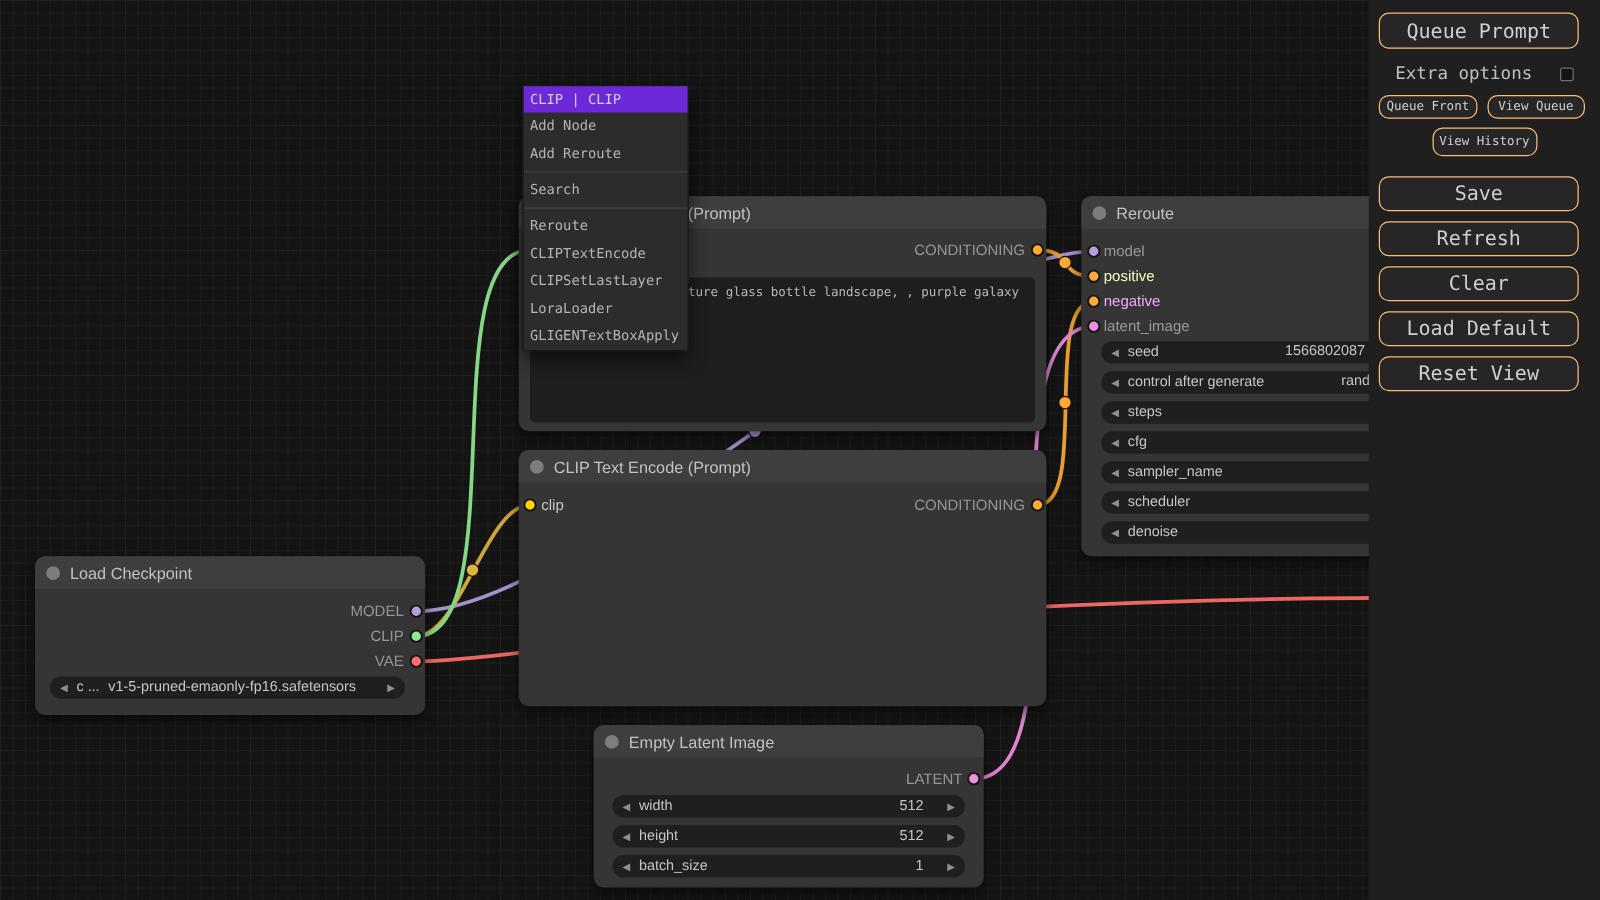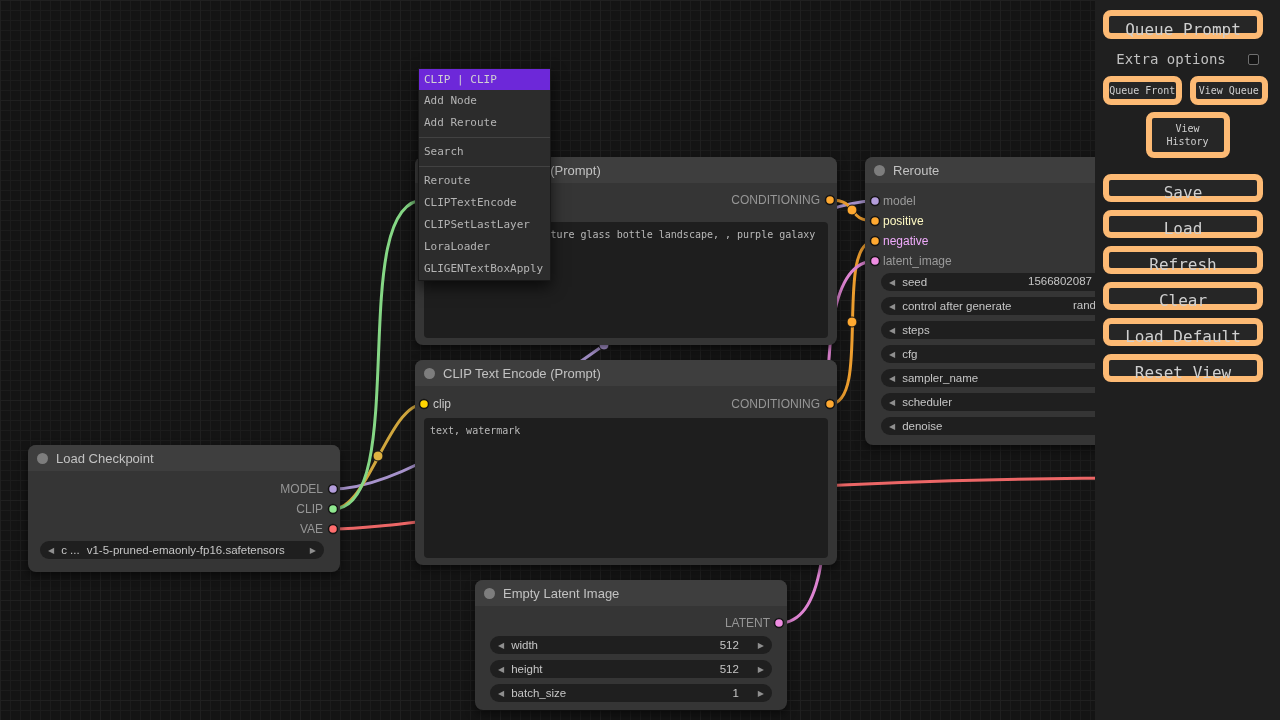--- a/index.html
+++ b/index.html
@@ -34,21 +34,21 @@
   .ctx-title{height:21px;line-height:21px;background:#6d28d9;color:#d2d2d2;padding-left:5px}
   .ctx-item{height:22px;line-height:22px;color:#b4b4b4;padding-left:5px;cursor:pointer}
   .ctx-sep{height:1px;background:#424242;margin:3px 0}
   
   .sidebar{position:absolute;top:0;right:0;width:185px;height:720px;background:#1f1f1f;z-index:50;
     font-family:"DejaVu Sans Mono",monospace;color:#c0c0c0}
   .sb-row1{display:flex;align-items:center;padding:9px 10px 0 8px;font-size:14px}
   .sb-row1 .label{flex:1}
   .gear{color:#4b9fd6;font-size:17px;cursor:pointer;margin-right:10px}
   .close{color:#ececec;font-size:15px;font-weight:bold;cursor:pointer}
-  .sb-btn{display:block;background:#262626;border:6px solid #fdba74;border-radius:8px;color:#cfcfcf;
+  .sb-btn{display:block;background:#262626;border:1px solid #fdba74;border-radius:8px;color:#cfcfcf;
     font-family:inherit;text-align:center;cursor:pointer}
   .qp{margin:10px 12px 0 8px;width:160px;height:29px;font-size:16px;line-height:27px}
   .extra{display:flex;align-items:center;justify-content:center;gap:22px;margin-top:12px;font-size:14px}
   .checkbox{width:11px;height:11px;border:1px solid #6e6e6e;border-radius:2px;background:#141414;cursor:pointer}
   .sb-smallrow{display:flex;gap:8px;margin:9px 12px 0 8px}
   .sb-small{flex:1;font-size:10px;padding:3px 0;border-radius:8px}
   .vh{width:84px;margin:7px auto 0;font-size:10px;line-height:13px;padding:4px 0;border-radius:8px}
   .big{margin:8px 12px 0 8px;width:160px;height:28px;font-size:16px;line-height:26px}
   .big.first{margin-top:16px}
 </style>
@@ -103,21 +103,20 @@
     <div class="textarea" style="left:9px;top:65px;width:404px;height:116px">beautiful scenery nature glass bottle landscape, , purple galaxy</div>
   </div>
 
   <div class="node" style="left:415px;top:360px;width:422px;height:205px">
     <div class="node-title">
       <span class="node-dot"></span>
       <span class="node-title-text">CLIP Text Encode (Prompt)</span>
     </div>
     <div class="slot in" style="top:36px">clip</div>
     <div class="slot out" style="top:36px">CONDITIONING</div>
-    <div class="textarea" style="left:9px;top:58px;width:404px;height:140px">text, watermark</div>
   </div>
 
   <div class="node" style="left:865px;top:157px;width:260px;height:288px">
     <div class="node-title">
       <span class="node-dot"></span>
       <span class="node-title-text">Reroute</span>
     </div>
     <div class="slot in" style="top:36px;color:#9a9a9a">model</div>
     <div class="slot in" style="top:56px;color:#fef9c3">positive</div>
     <div class="slot in" style="top:76px;color:#f0abfc">negative</div>
@@ -218,18 +217,17 @@
   <div class="extra">
     <span>Extra options</span>
     <span class="checkbox"></span>
   </div>
   <div class="sb-smallrow">
     <button class="sb-btn sb-small">Queue Front</button>
     <button class="sb-btn sb-small">View Queue</button>
   </div>
   <button class="sb-btn vh">View History</button>
   <button class="sb-btn big first">Save</button>
-  <button class="sb-btn big">Load</button>
   <button class="sb-btn big">Refresh</button>
   <button class="sb-btn big">Clear</button>
   <button class="sb-btn big">Load Default</button>
   <button class="sb-btn big">Reset View</button>
 </div>
 
 </body></html>

